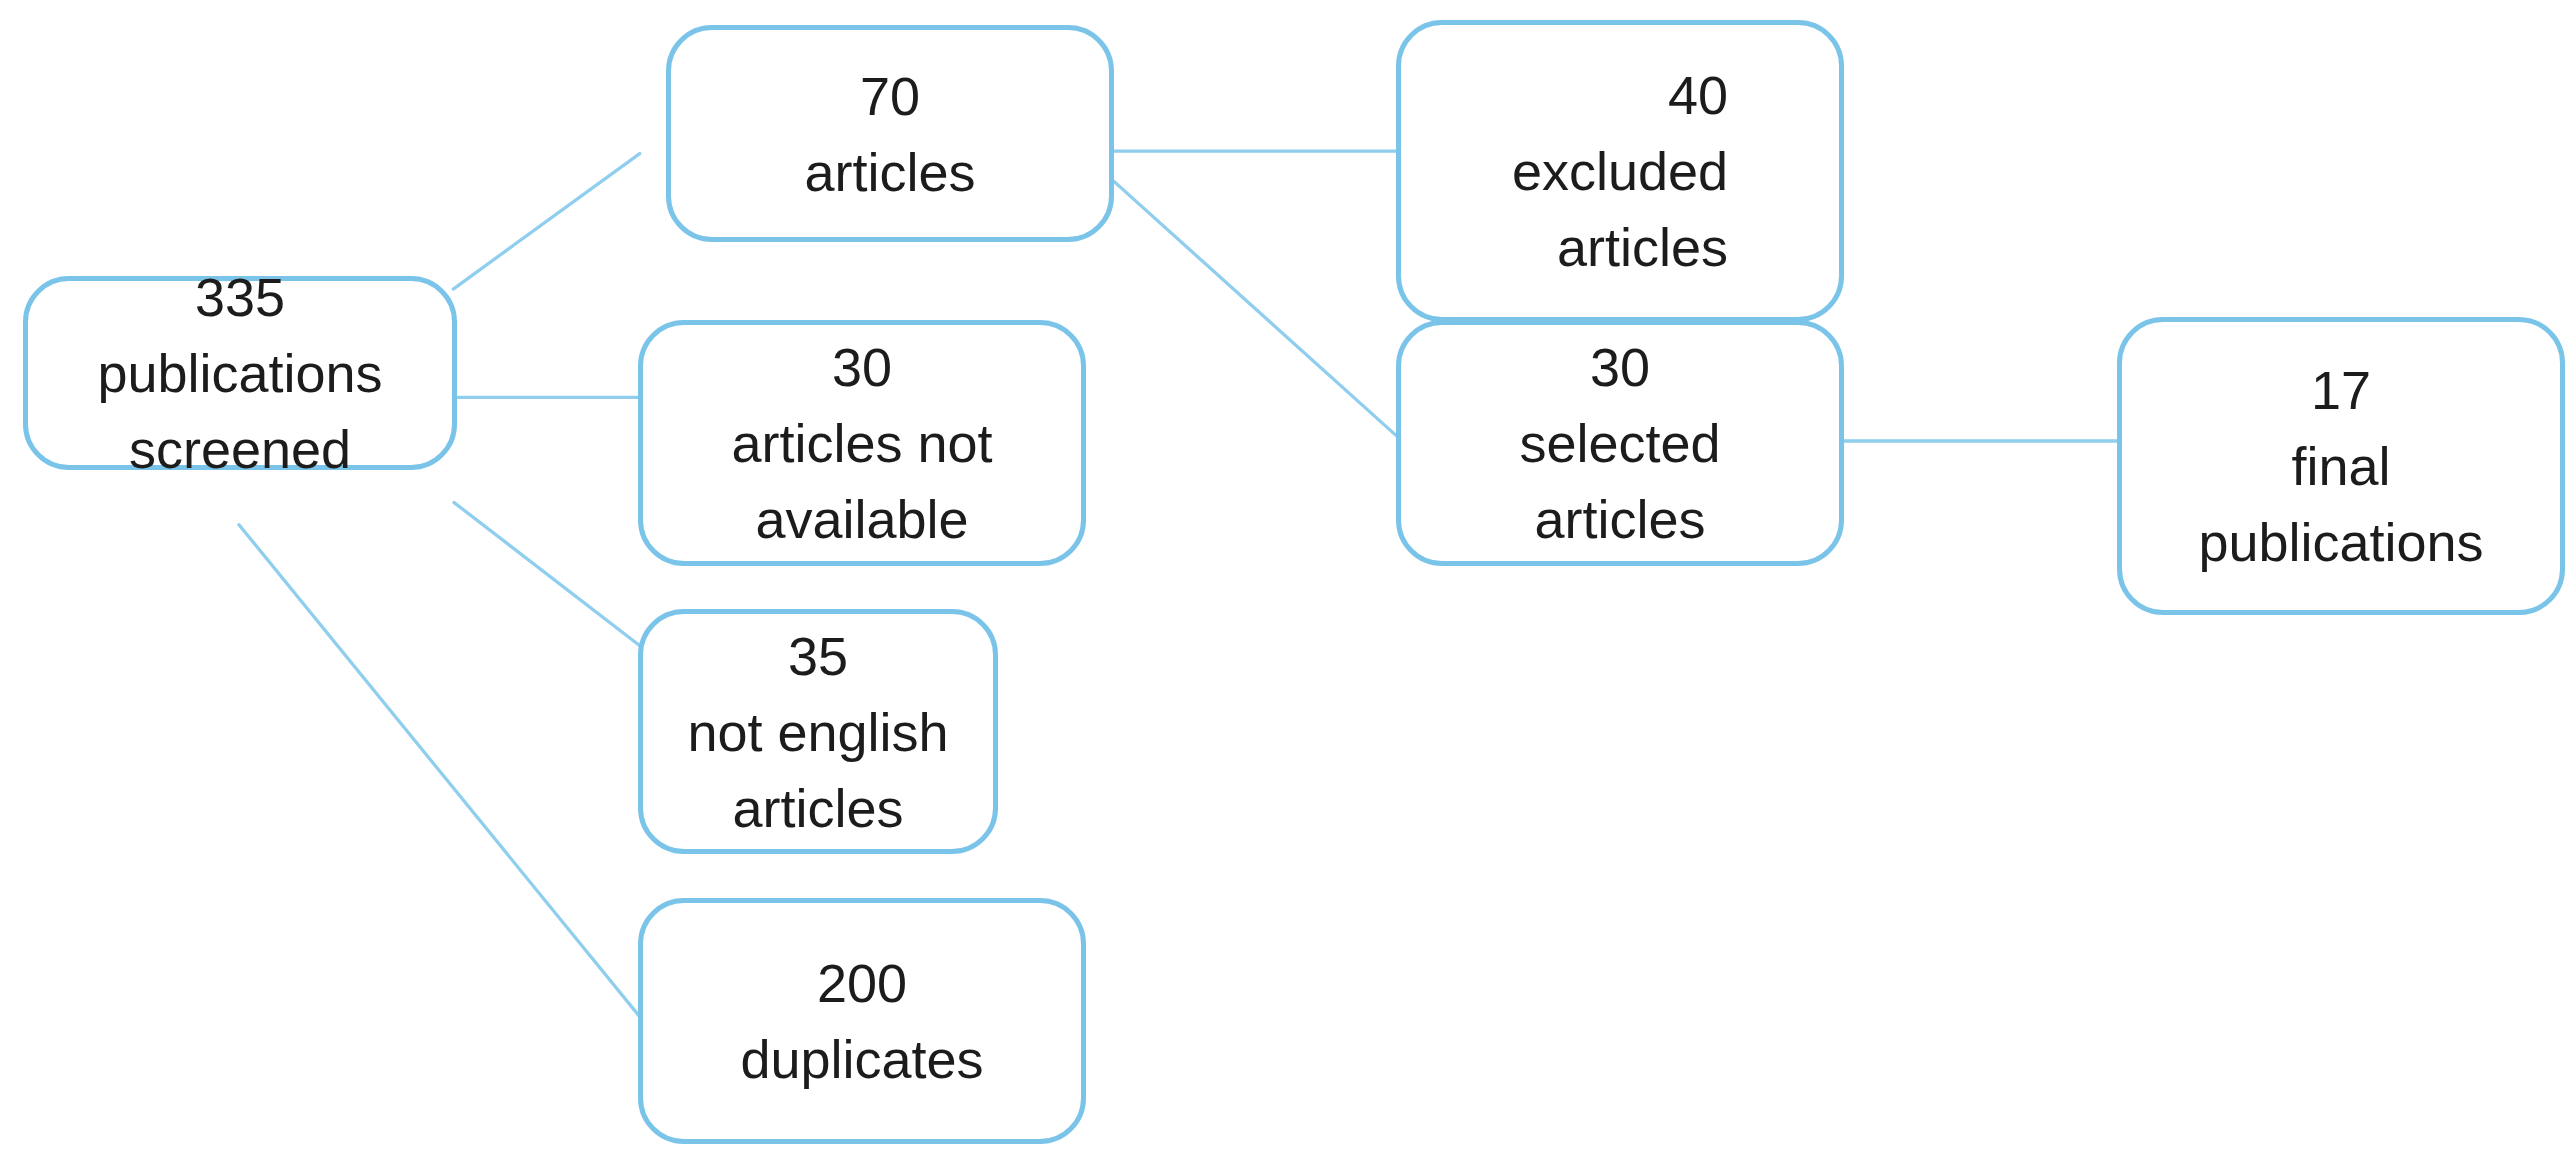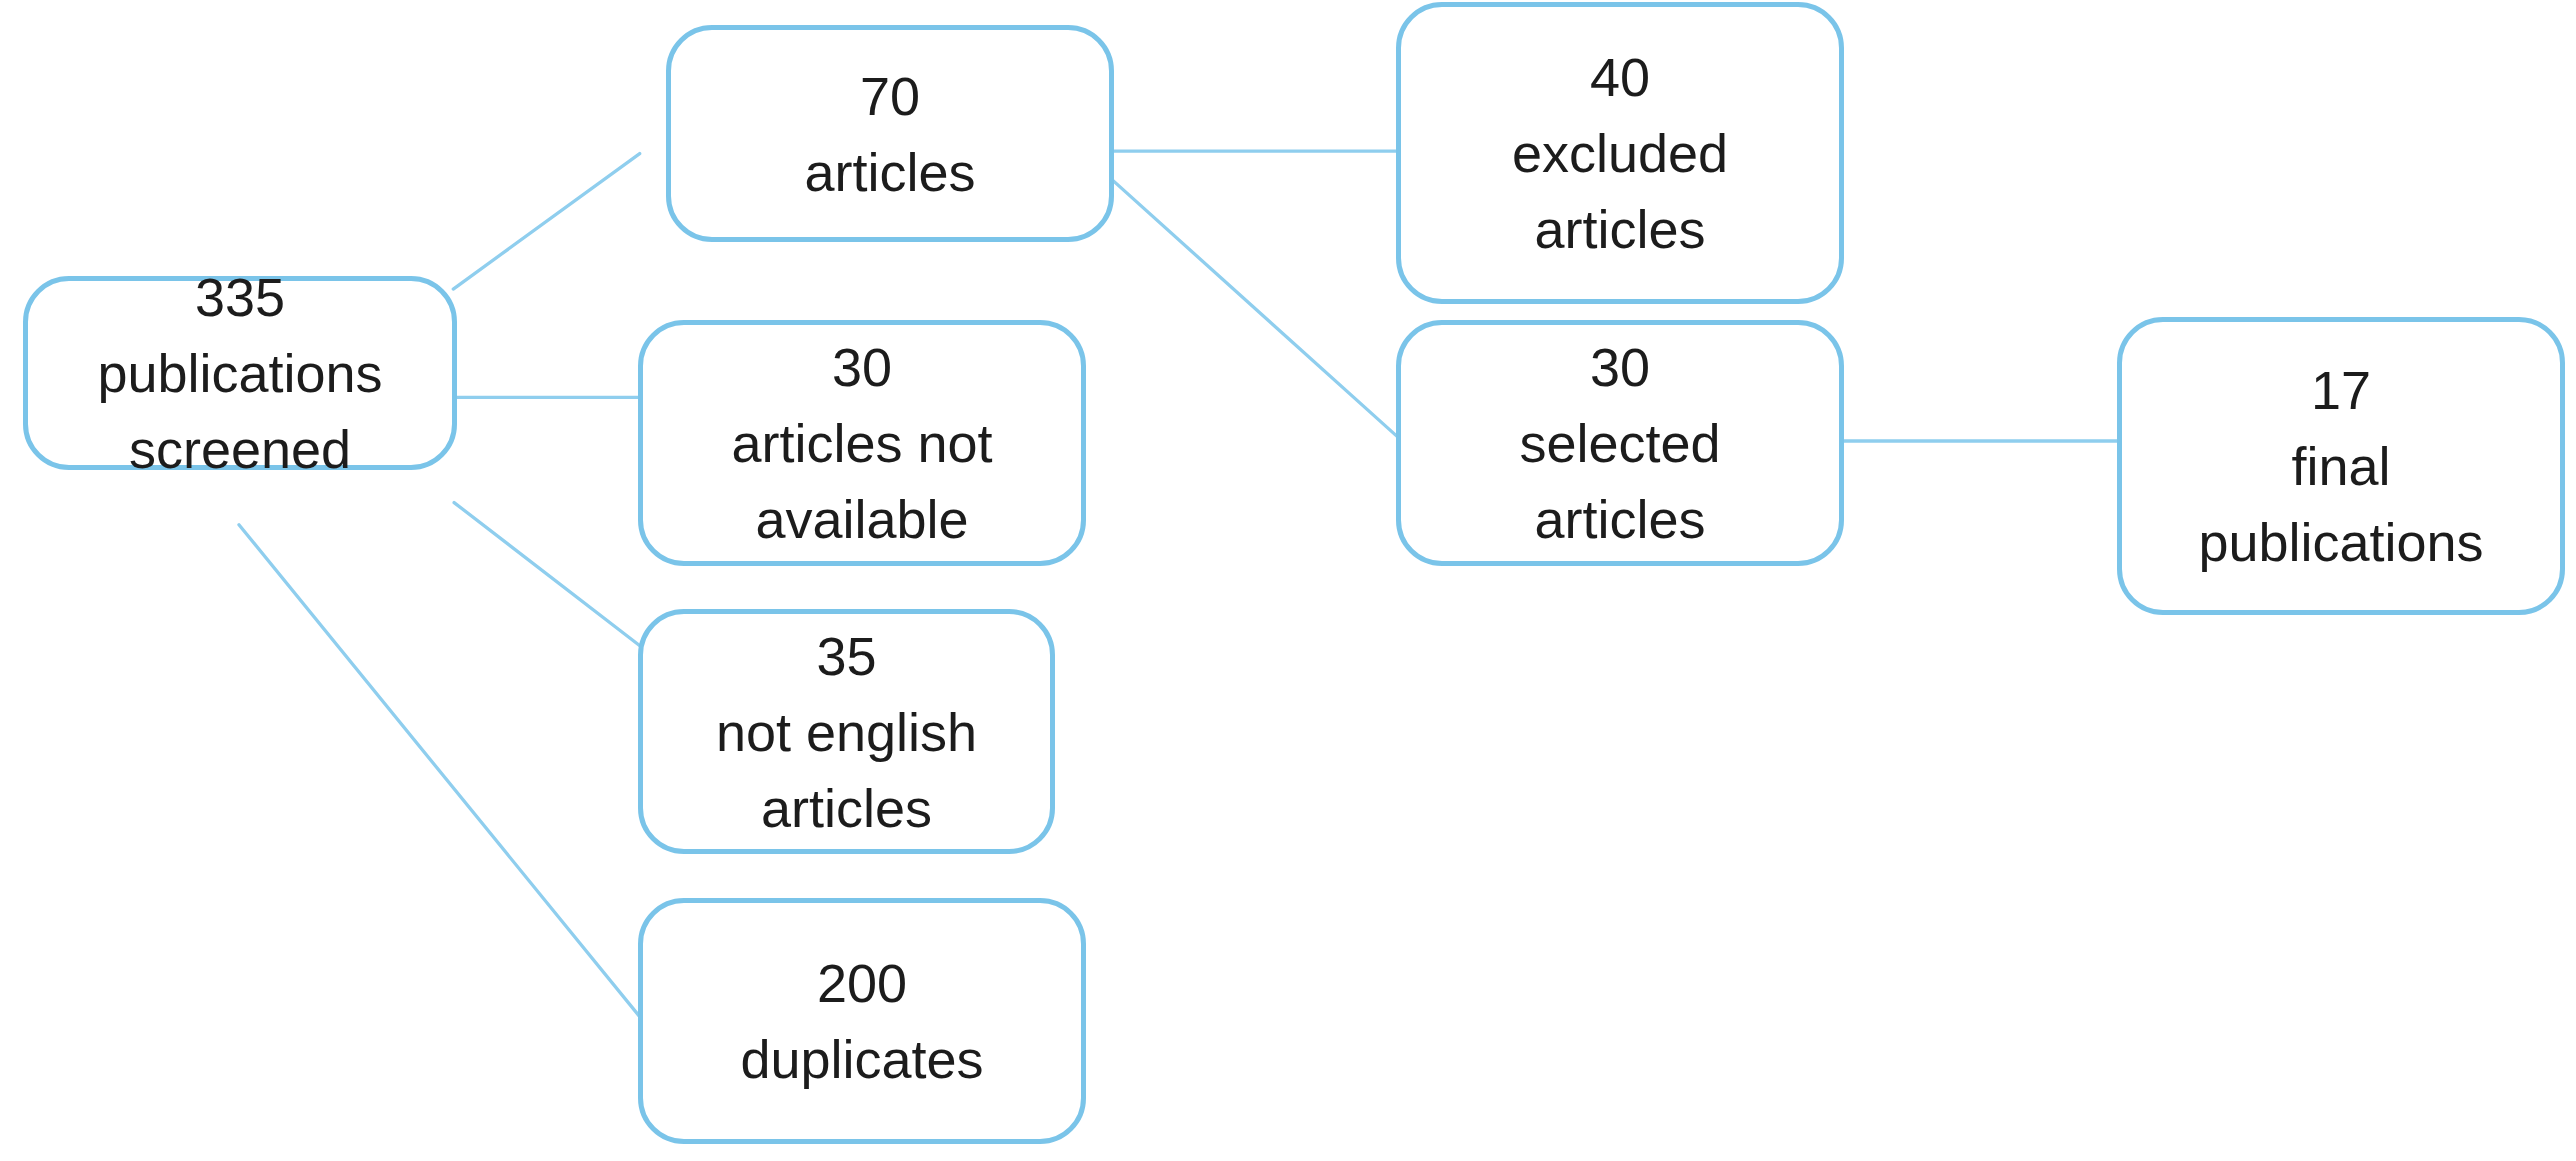--- a/index.html
+++ b/index.html
@@ -30,23 +30,23 @@
   .node-label {
     white-space: pre-line;
     font-size: 54px;
     line-height: 76px;
     color: #1c1c1c;
   }
   
   #node-screened      { left: 23px;   top: 276px;  width: 434px; height: 194px; }
   #node-articles      { left: 666px;  top: 25px;   width: 448px; height: 217px; }
   #node-not-available { left: 638px;  top: 320px;  width: 448px; height: 246px; }
-  #node-not-english   { left: 638px;  top: 609px;  width: 417px; height: 245px; }
+  #node-not-english   { left: 638px;  top: 609px;  width: 360px; height: 245px; }
   #node-duplicates    { left: 638px;  top: 898px; width: 448px; height: 246px; }
-  #node-excluded      { left: 1396px; top: 2px;   width: 448px; height: 302px; }
+  #node-excluded      { left: 1396px; top: 20px;   width: 448px; height: 302px; text-align: right; }
   #node-selected      { left: 1396px; top: 320px;  width: 448px; height: 246px; }
   #node-final         { left: 2117px; top: 317px;  width: 448px; height: 298px; }
 </style>
 </head>
 <body>
 
 <div class="canvas">
 
   <svg class="connectors" viewBox="0 0 3137 1415" xmlns="http://www.w3.org/2000/svg">
     <g stroke="#8FCEEE" stroke-width="4" stroke-linecap="round" fill="none">

